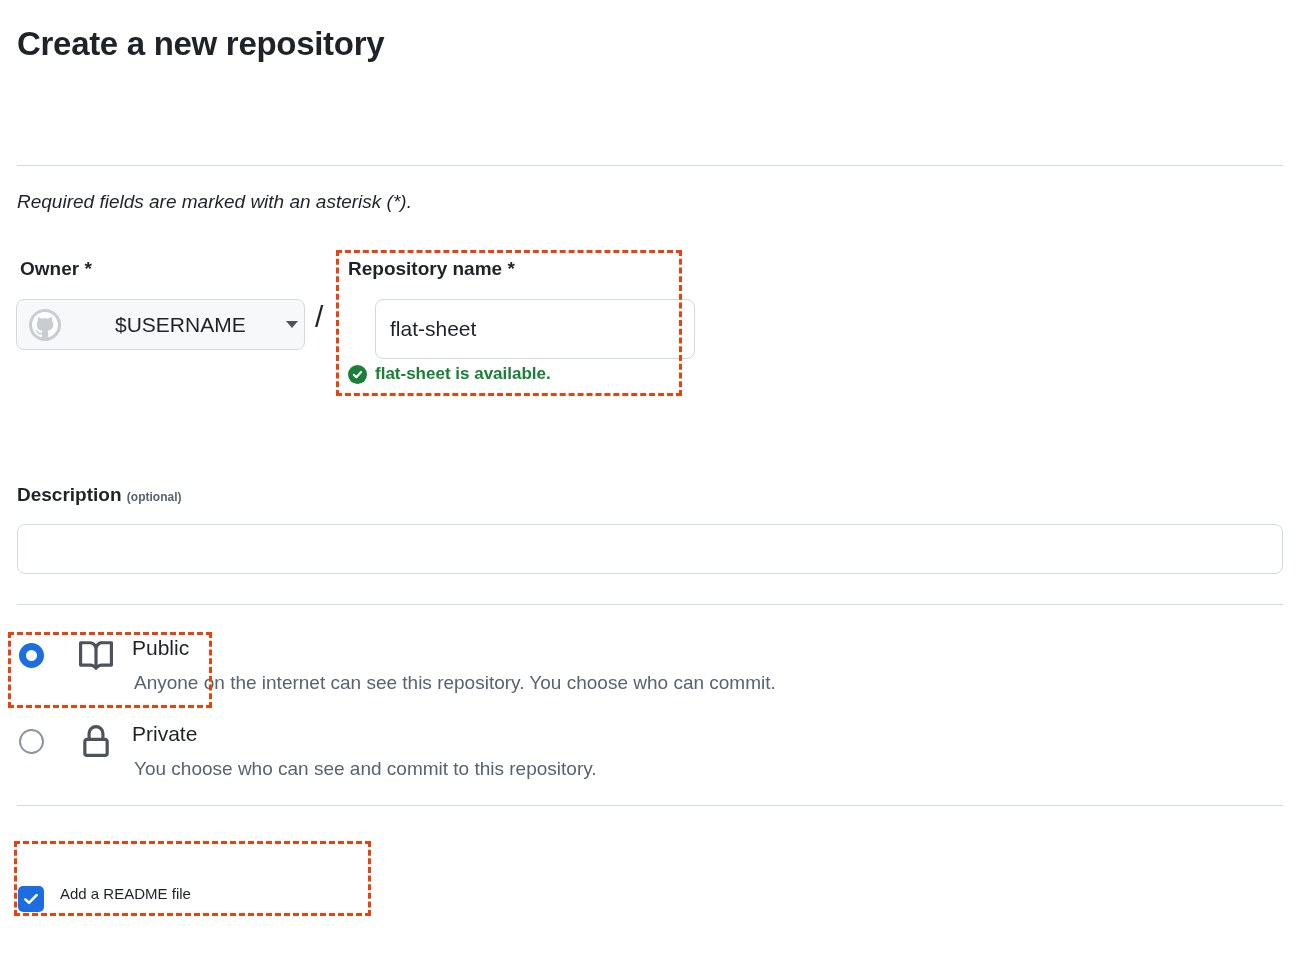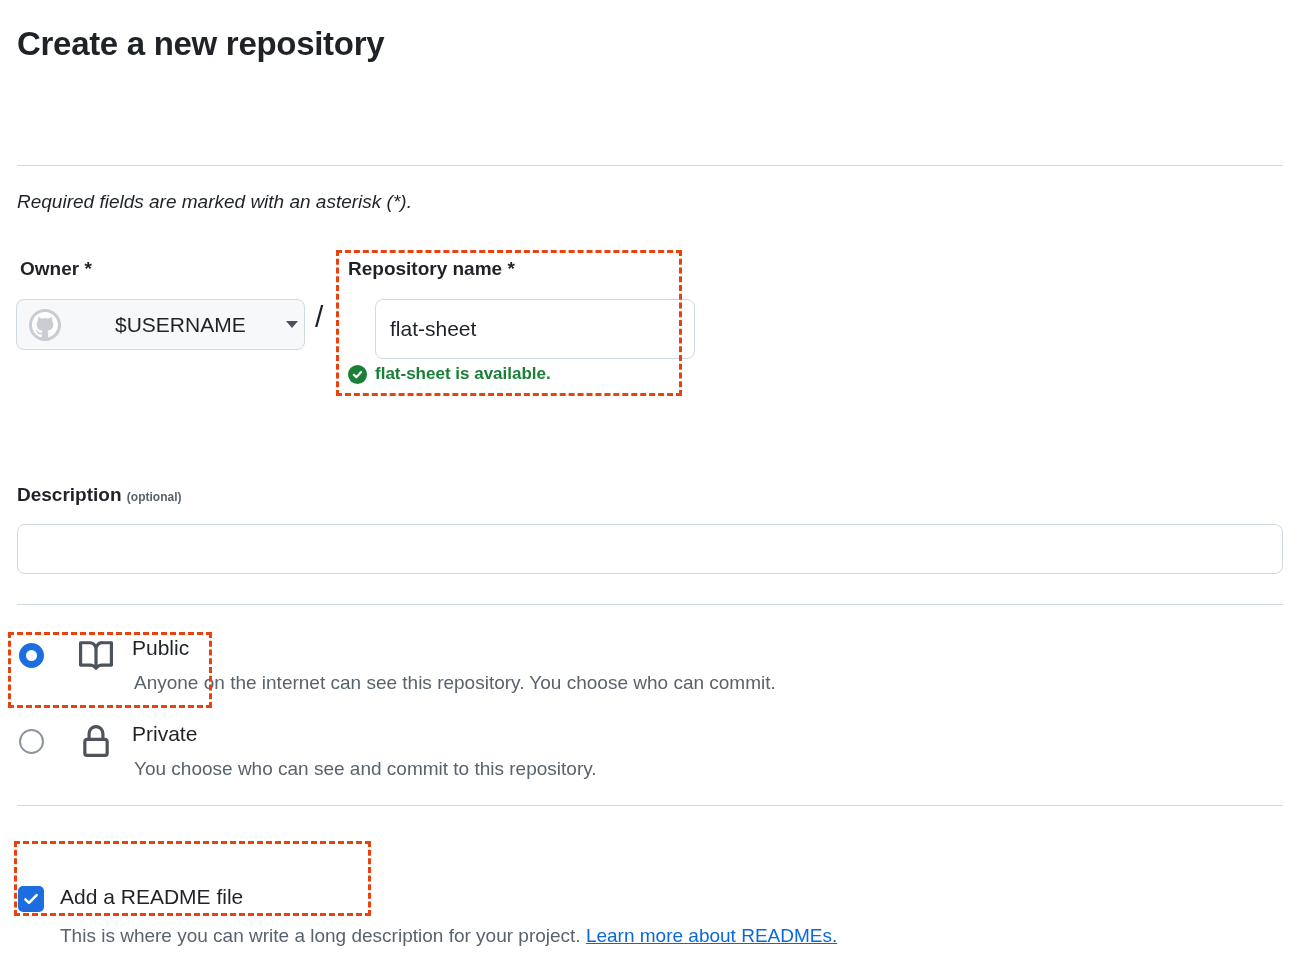--- a/index.html
+++ b/index.html
@@ -284,21 +284,21 @@
     background: #1c6ee0;
     display: flex;
     align-items: center;
     justify-content: center;
     cursor: pointer;
   }
   .readme-label {
     position: absolute;
     left: 60px;
     top: 885px;
-    font-size: 21px;
+    font-size: 15px;
     color: #1f2328;
     cursor: pointer;
   }
   .readme-desc {
     position: absolute;
     left: 60px;
     top: 925px;
     font-size: 19px;
     color: #59636e;
   }
@@ -389,19 +389,18 @@
   <div class="divider d3"></div>
 
 
   <span class="checkbox">
     <svg width="18" height="18" viewBox="0 0 16 16" fill="none" stroke="#ffffff" stroke-width="2.3" stroke-linecap="round" stroke-linejoin="round" aria-hidden="true">
       <path d="M3 8.3l3.2 3.2L13 4.6"></path>
     </svg>
   </span>
   <label class="readme-label">Add a README file</label>
 
-  <div class="readme-desc"><span>This is where you can write a long description for your project. </span><a href="#">Learn more about READMEs.</a></div>
 
   <div class="annot annot-reponame"></div>
   <div class="annot annot-public"></div>
   <div class="annot annot-readme"></div>
 
 </div>
 
 </body></html>

